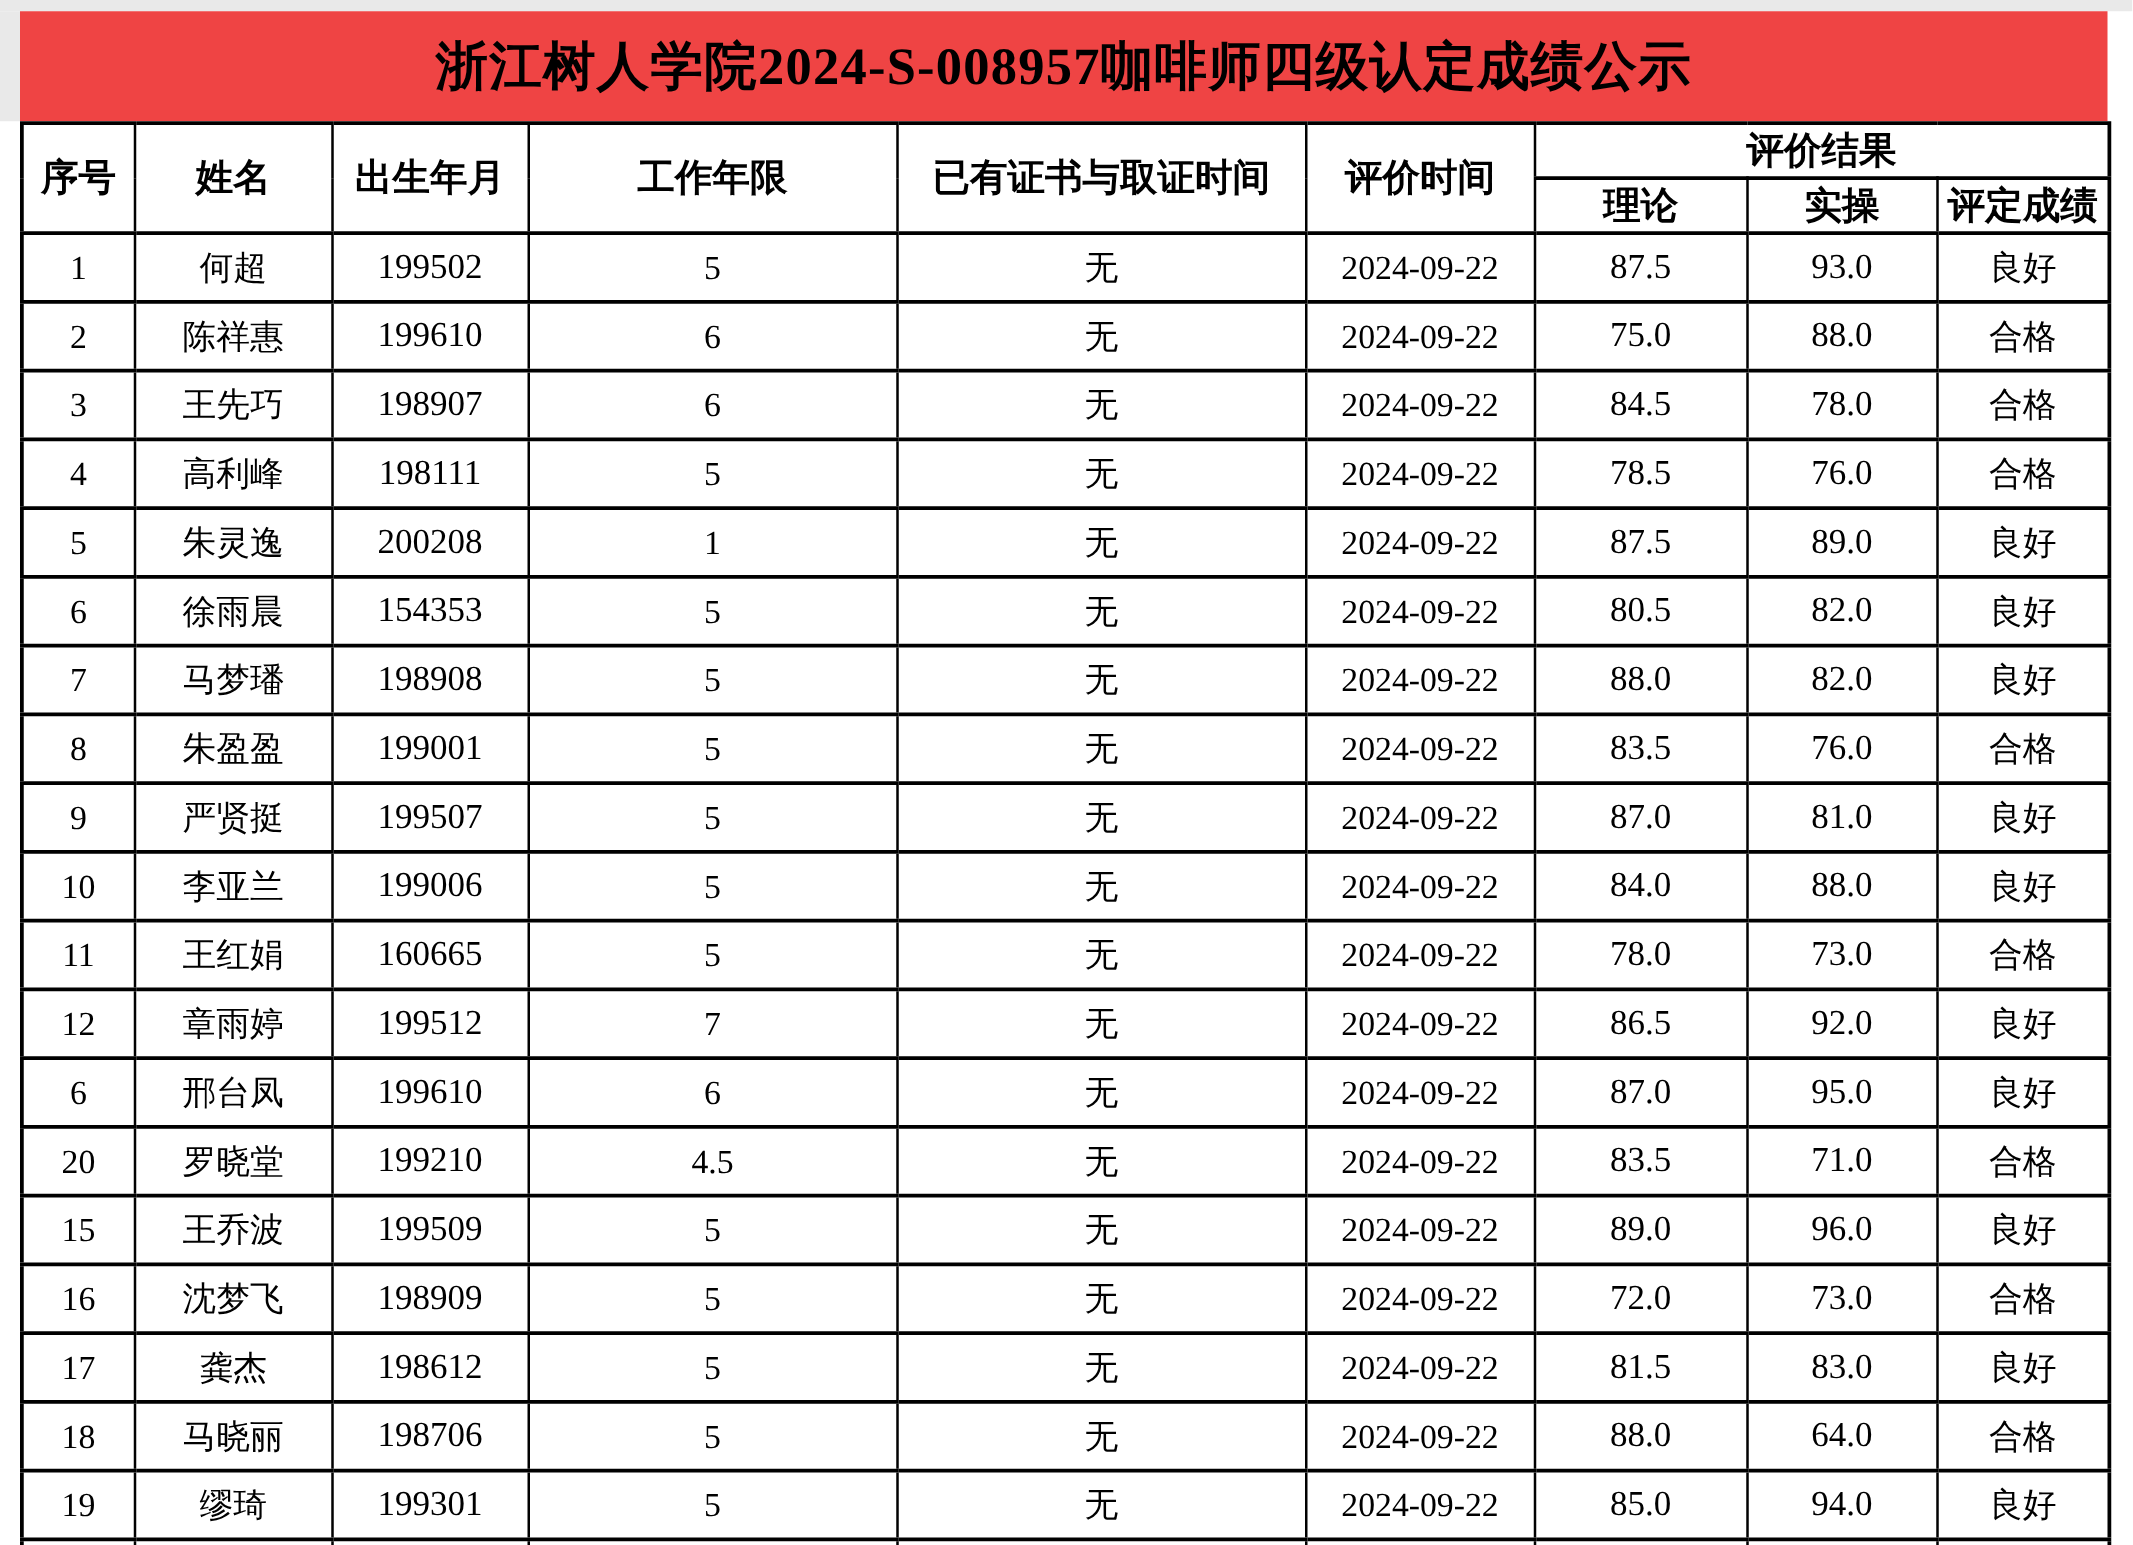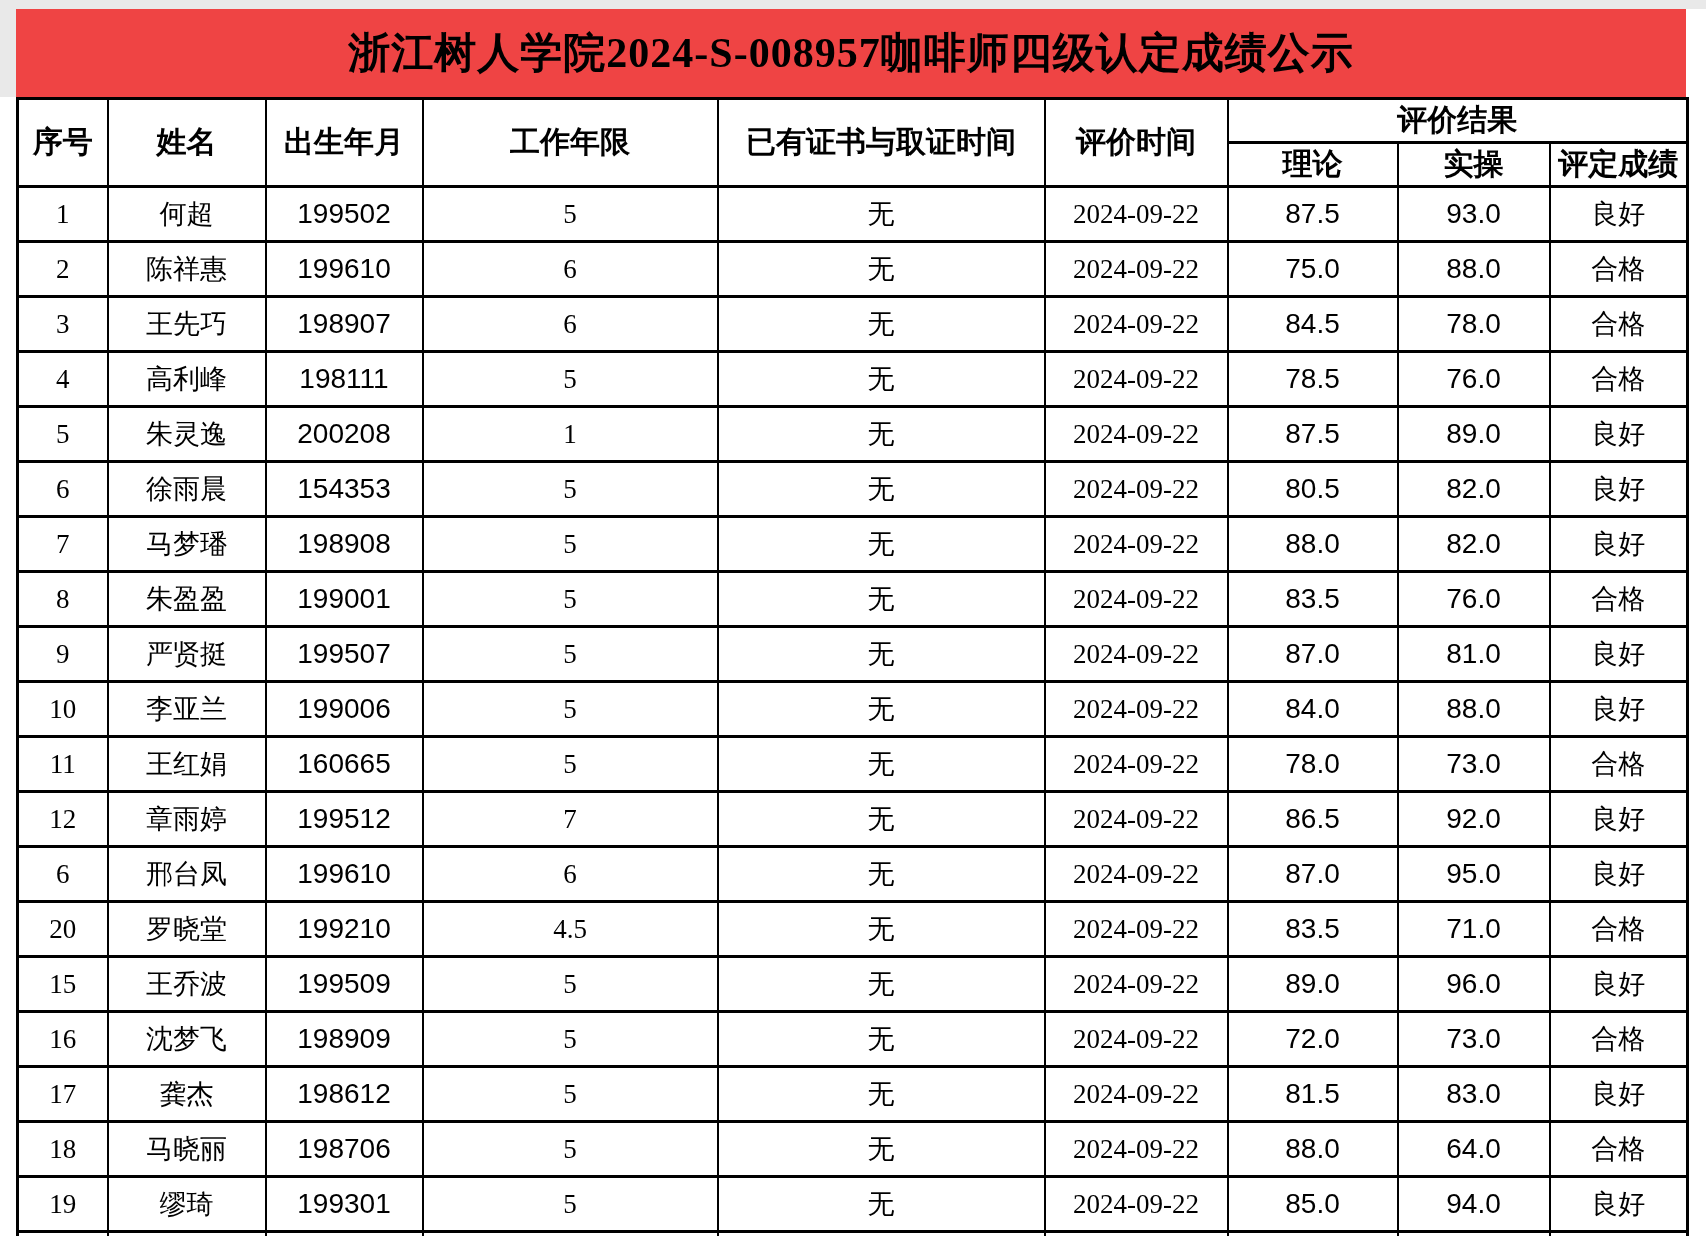--- a/index.html
+++ b/index.html
@@ -53,21 +53,21 @@
   table.scores{border:3px solid #000;}
   thead th{
     font-size:30px;
     font-weight:bold;
     font-family:"Liberation Serif", serif;
   }
   thead tr.group-row th{height:38px;}
   thead tr.sub-row th{height:37px;text-align:center;}
   tbody td{height:52px;font-size:26px;}
   td.col-birth, td.col-theory, td.col-practical{
-    font-family:Liberation Sans, sans-serif;
+    font-family:Liberation Serif, serif;
     font-size:28px;
     margin-left:15px;
   }
   td.col-index, td.col-years, td.col-eval-time{
     font-family:"Liberation Serif", serif;
     font-size:27px;
   }
   td.col-name, td.col-cert, td.col-grade{
     font-family:Liberation Serif, serif;
     font-size:27px;

